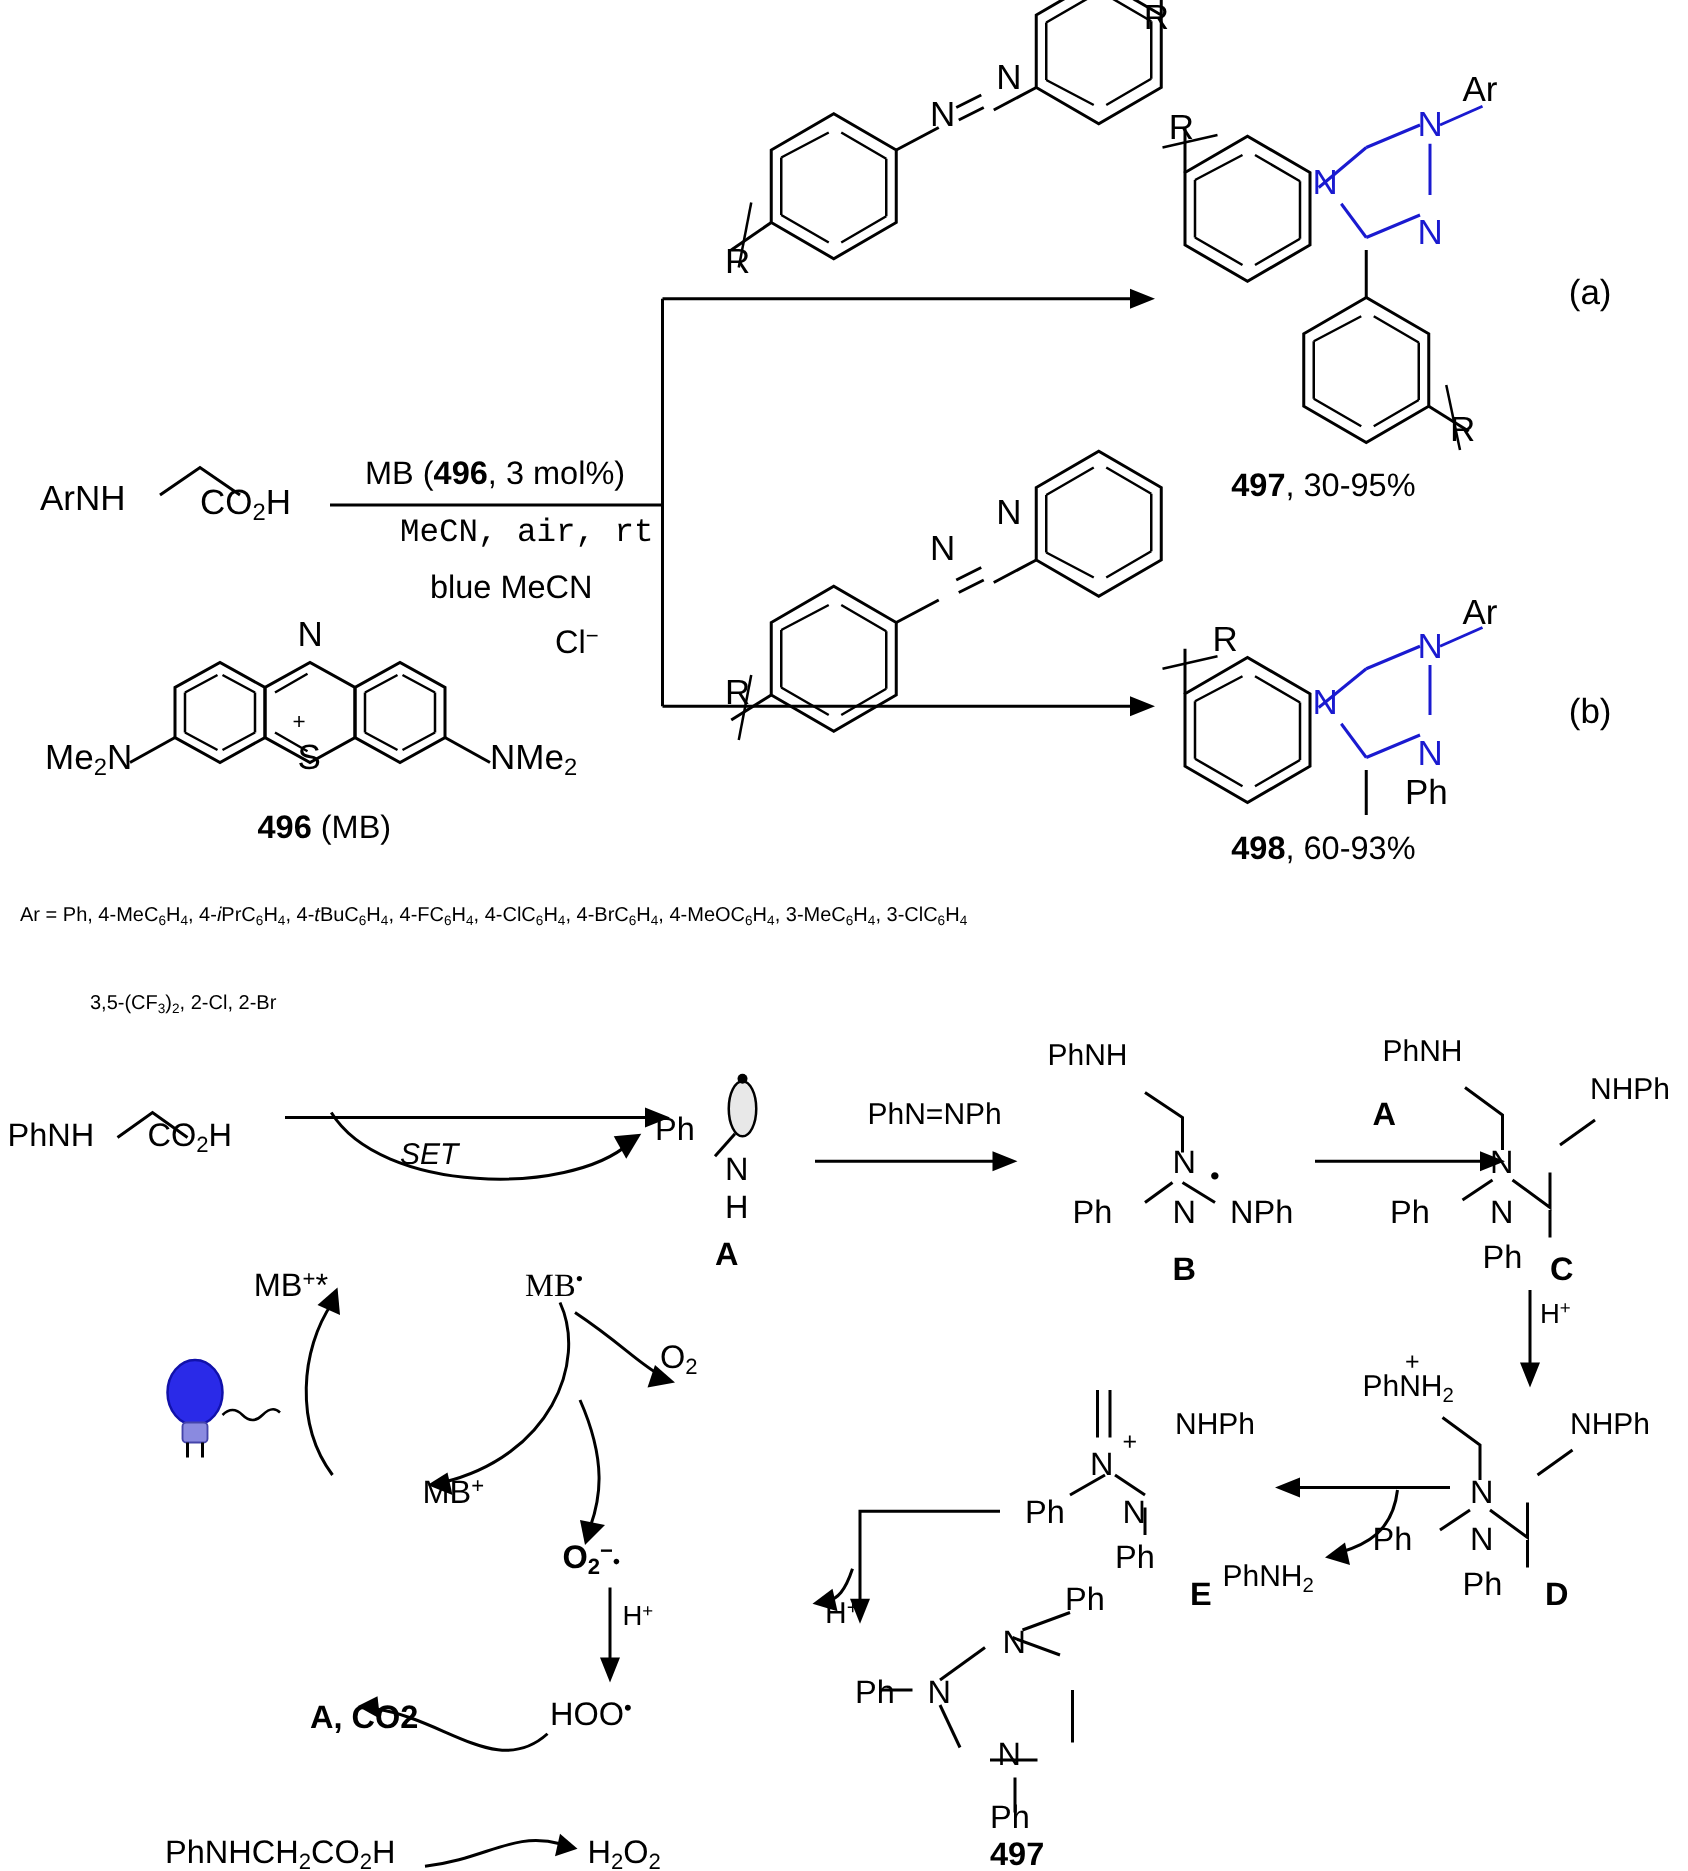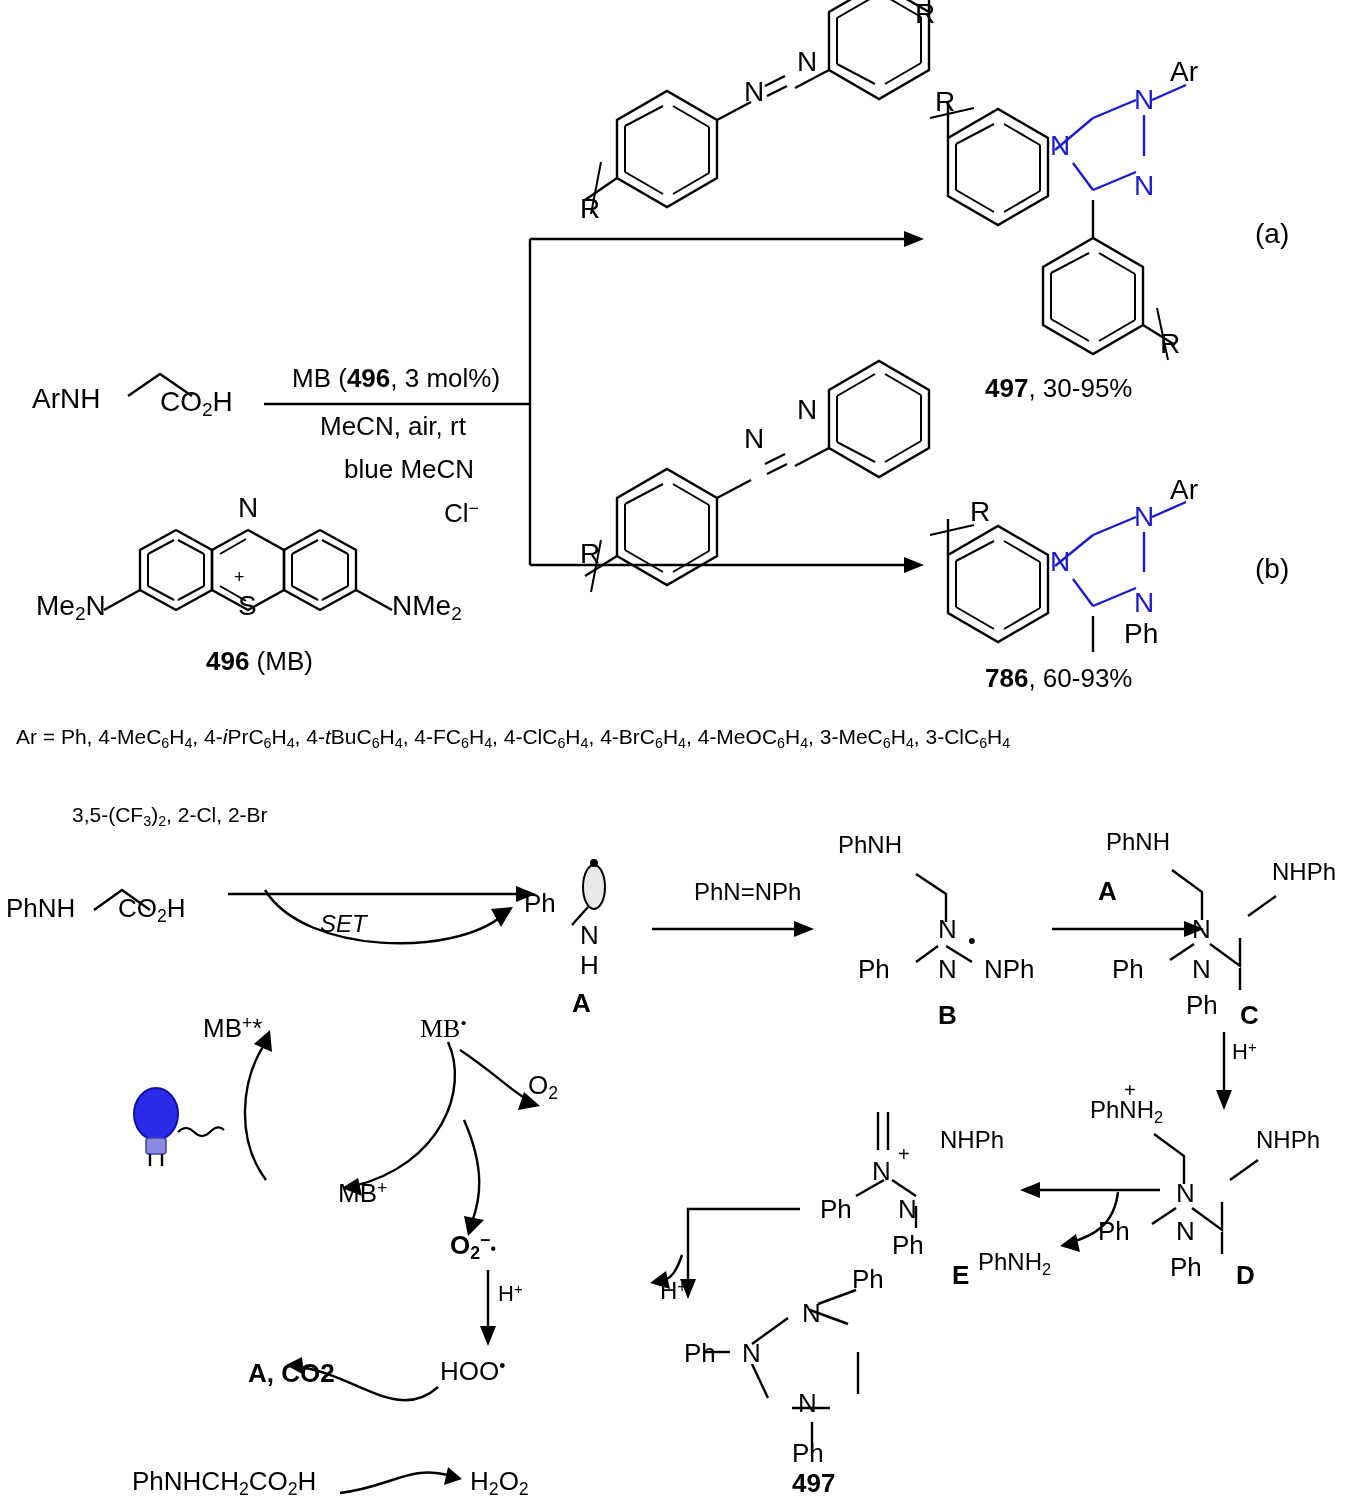--- a/index.html
+++ b/index.html
@@ -32,39 +32,39 @@
   .s18 { font-size: 18px; }
   .b { font-weight: bold; }
   .i { font-style: italic; }
   sub { font-size: 0.68em; vertical-align: -0.28em; }
   sup { font-size: 0.68em; vertical-align: 0.45em; }
   .blue { color: #1a1ad0; }
   svg { position: absolute; overflow: visible; }
   .ln { stroke: #000; stroke-width: 2.4; fill: none; }
   .lnb { stroke: #1a1ad0; stroke-width: 2.4; fill: none; }
   .thin { stroke: #000; stroke-width: 2; fill: none; }
-  .legend { position: absolute; font-size: 21px; line-height: 1.42; }
+  .legend { position: absolute; font-size: 16px; line-height: 1.42; }
 </style>
 </head>
 <body>
 
 <div id="page">
 
   <span class="txt s28" style="left:32px; top:385px;">ArNH</span>
   <svg class="abs" style="left:0px; top:0px; width:260px; height:430px;">
     <path class="ln" d="M128,396 L160,374 L192,396"></path>
   </svg>
   <span class="txt s28" style="left:160px; top:388px;">CO<sub>2</sub>H</span>
 
   <svg class="abs" style="left:260px; top:390px; width:300px; height:30px;">
     <path class="ln" d="M4,14 L270,14"></path>
   </svg>
 
   <span class="txt s26" style="left:292px; top:365px;"><span>MB (</span><span class="b">496</span><span>, 3 mol%)</span></span>
-  <span class="txt s26" style="left:320px; top:413px;">MeCN, air, rt</span>
+  <span class="txt s26" style="left:320px; top:413px;font-family:Liberation Mono, monospace;">MeCN, air, rt</span>
   <span class="txt s26" style="left:344px; top:456px;">blue MeCN</span>
 
   <svg class="abs" style="left:520px; top:225px; width:740px; height:360px;">
     <path class="ln" d="M10,14 L10,340"></path>
     <path class="ln" d="M10,14 L390,14"></path>
     <polygon points="404,14 384,6 384,22" fill="#000"></polygon>
     <path class="ln" d="M10,340 L390,340"></path>
     <polygon points="404,340 384,332 384,348" fill="#000"></polygon>
   </svg>
 
@@ -155,21 +155,21 @@
     <path class="lnb" d="M163,126 L143,99"></path>
     <path class="lnb" d="M222,37 L256,22"></path>
     <path class="ln" d="M163,136 L163,172"></path>
   </svg>
   <span class="txt s28" style="left:970px; top:498px;">R</span>
   <span class="txt s28 blue" style="left:1050px; top:548px;">N</span>
   <span class="txt s28 blue" style="left:1134px; top:503px;">N</span>
   <span class="txt s28 blue" style="left:1134px; top:589px;">N</span>
   <span class="txt s28" style="left:1170px; top:476px;">Ar</span>
   <span class="txt s28" style="left:1124px; top:620px;">Ph</span>
-  <span class="txt s26" style="left:985px; top:665px;"><span class="b">786</span><span>, 60-93%</span></span>
+  <span class="txt s26" style="left:985px; top:665px;"><span class="b">498</span><span>, 60-93%</span></span>
   <span class="txt s28" style="left:1255px; top:555px;">(b)</span>
 
   <svg class="abs" style="left:100px; top:490px; width:400px; height:150px;">
 
     <polygon class="ln" points="40,60 40,100 76,120 112,100 112,60 76,40"></polygon>
     <path class="thin" d="M48,64 L48,96 M48,96 L74,110 M78,110 L104,96"></path>
     <path class="thin" d="M104,96 L104,64 M104,64 L78,50 M74,50 L48,64"></path>
 
     <polygon class="ln" points="112,60 112,100 148,120 184,100 184,60 148,40"></polygon>
     <path class="thin" d="M120,64 L146,49 M120,96 L146,111"></path>

